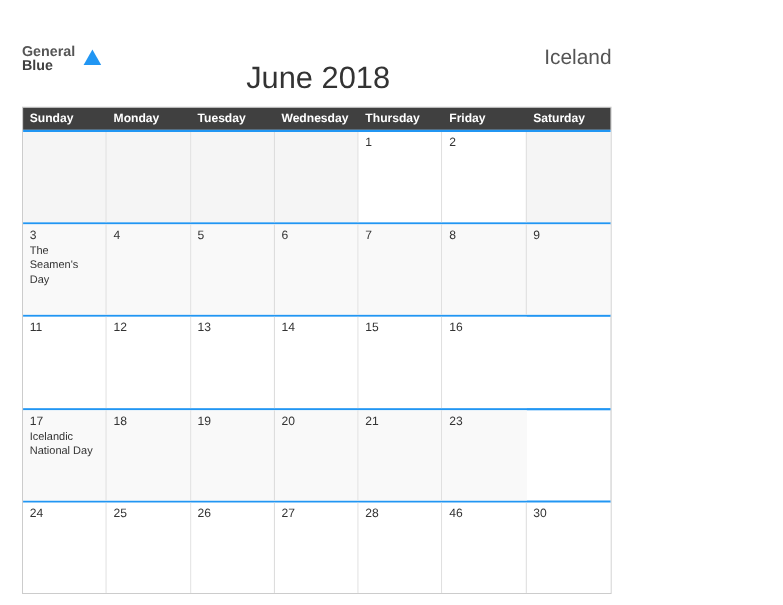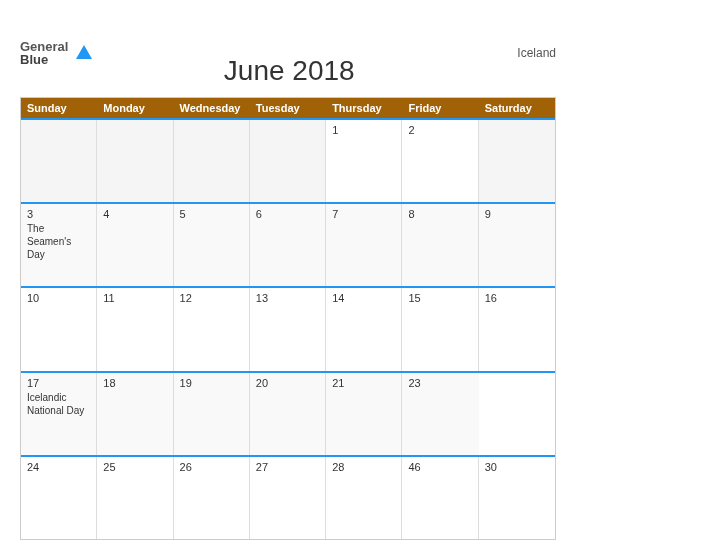--- a/index.html
+++ b/index.html
@@ -60,38 +60,38 @@
     .month-title {
       font-size: 28px;
       font-weight: 300;
       color: #333;
       text-align: center;
       flex: 1;
       margin-top: 37px;
     }
 
     .country-name {
-      font-size: 12px;
+      font-size: 19px;
       color: #555;
       min-width: 70px;
       text-align: right;
     }
 
     
     .calendar {
       flex: 1;
       display: flex;
       flex-direction: column;
       border: 1px solid #ccc;
     }
 
     .day-headers {
       display: grid;
       grid-template-columns: repeat(7, 1fr);
-      background: #a16207;
+      background: #404040;
     }
 
     .day-header {
       color: #fff;
       font-size: 11px;
       font-weight: bold;
       padding: 4px 6px;
       text-align: left;
     }
 
@@ -168,22 +168,22 @@
     <h1 class="month-title">June 2018</h1>
 
     <div class="country-name">Iceland</div>
   </div>
 
   <div class="calendar">
 
     <div class="day-headers">
       <div class="day-header">Sunday</div>
       <div class="day-header">Monday</div>
+      <div class="day-header">Tuesday</div>
       <div class="day-header">Wednesday</div>
-      <div class="day-header">Tuesday</div>
       <div class="day-header">Thursday</div>
       <div class="day-header">Friday</div>
       <div class="day-header">Saturday</div>
     </div>
 
     <div class="weeks">
 
       <div class="week-row">
         <div class="day-cell empty"></div>
         <div class="day-cell empty"></div>
@@ -218,23 +218,20 @@
         <div class="day-cell">
           <span class="day-number">8</span>
         </div>
         <div class="day-cell">
           <span class="day-number">9</span>
         </div>
       </div>
 
       <div class="week-row">
         <div class="day-cell">
-          <span class="day-number">10</span>
-        </div>
-        <div class="day-cell">
           <span class="day-number">11</span>
         </div>
         <div class="day-cell">
           <span class="day-number">12</span>
         </div>
         <div class="day-cell">
           <span class="day-number">13</span>
         </div>
         <div class="day-cell">
           <span class="day-number">14</span>

